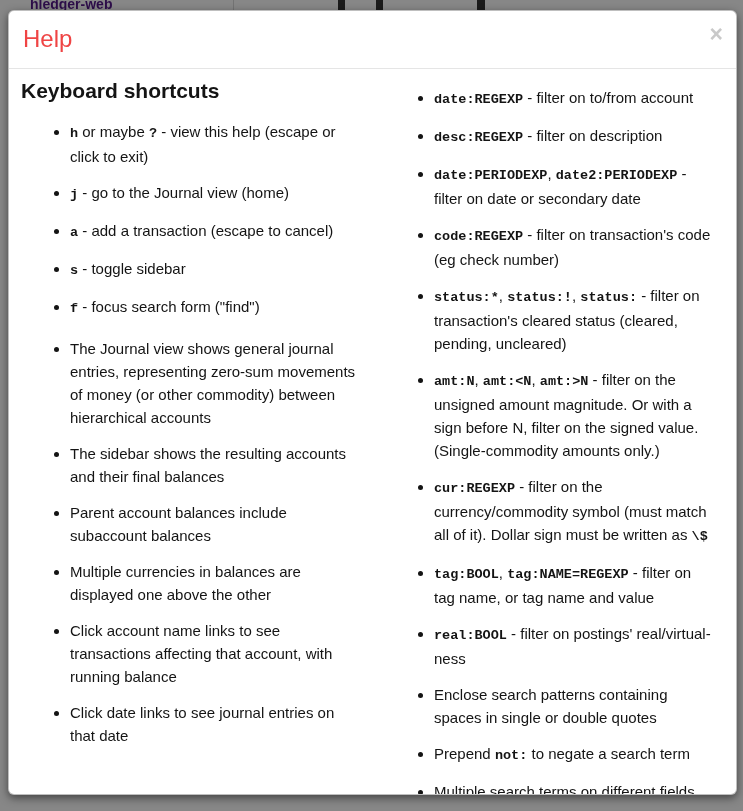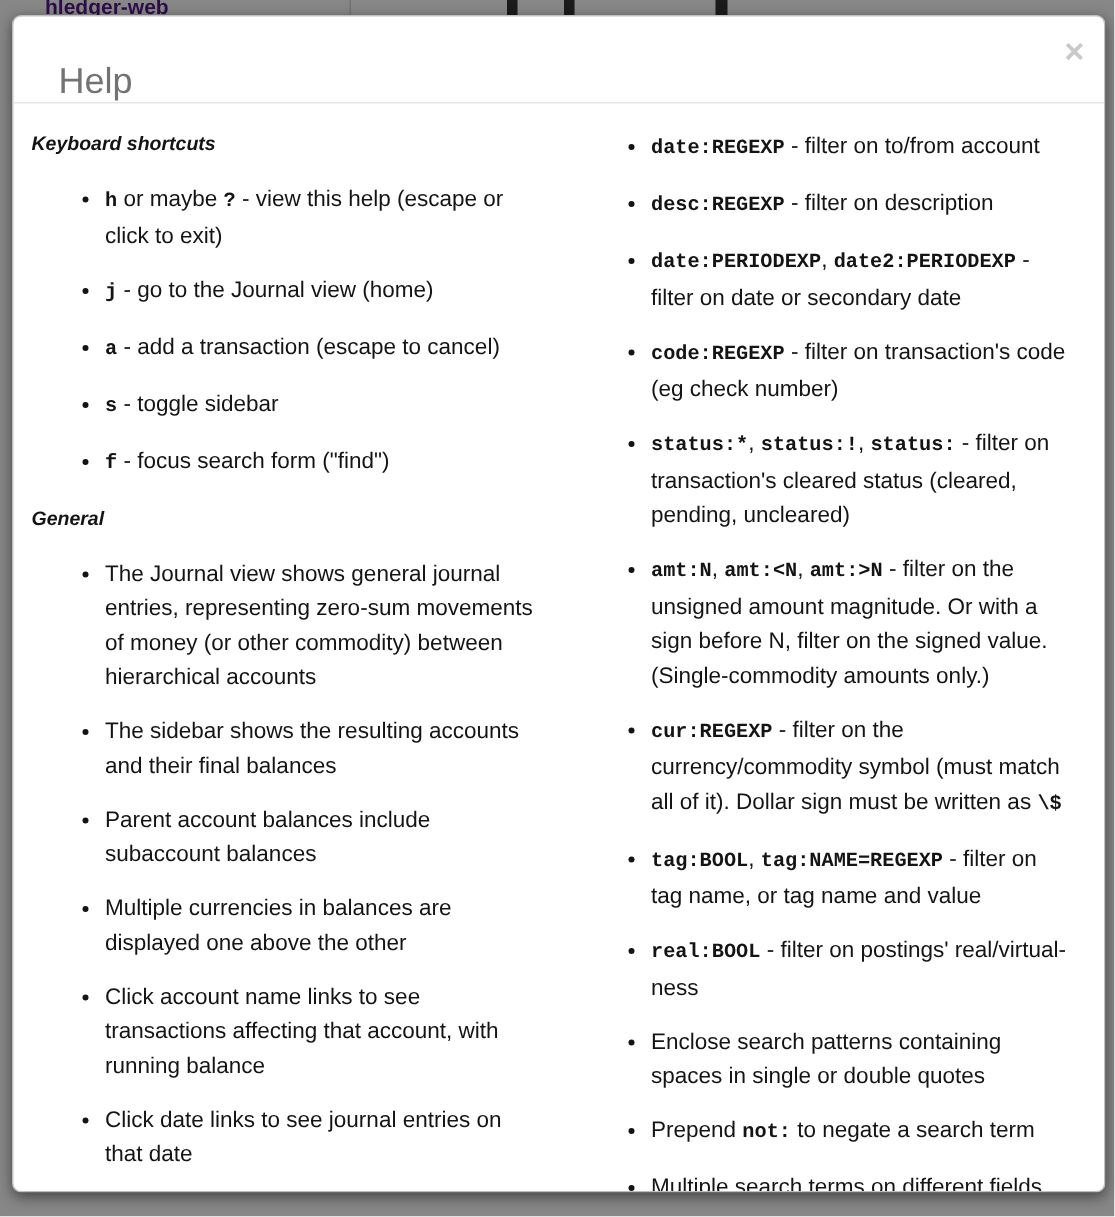--- a/index.html
+++ b/index.html
@@ -37,40 +37,39 @@
     border-radius: 6px;
     box-shadow: 0 3px 9px rgba(0,0,0,0.5);
     overflow: hidden;
   }
   .modal-header {
     position: relative; height: 58px;
     padding: 15px 14px 0 14px;
     border-bottom: 1px solid #e5e5e5;
   }
   .modal-title {
-    margin: 16px; font-size: 24px; font-weight: 500;
-    color: #737373; line-height: 1.1;
+    margin: 0; font-size: 24px; font-weight: 500;
+    color: #ef4444; line-height: 1.1;
   }
   .close-btn {
     position: absolute; right: 13px; top: 12px;
     border: none; background: none; padding: 0;
     font-size: 23px; font-weight: bold; line-height: 1;
     color: #c9c9c9; cursor: pointer;
     font-family: "Liberation Sans", sans-serif;
   }
 
   .modal-body { display: flex; padding: 0 10px 0 12px; color: #141414; }
   .col-left  { width: 348px; flex: none; }
   .col-right { flex: 1; padding-left: 24px; }
 
   .section-heading {
-    margin: 20px 0 0 0;
-    font-size: 13px; font-weight: bold; line-height: 1.15;
+    margin: 10px 0 0 0;
+    font-size: 21px; font-weight: bold; line-height: 1.15;
     color: #141414;
-    font-style: italic;
   }
   .section-heading.mid { margin-top: 18px; }
 
   ul.help-list {
     margin: 17px 0 0 0;
     padding: 0 0 0 36px;
     font-size: 15px; line-height: 23px;
     list-style-type: disc;
   }
   .col-right ul.help-list { padding-left: 28px; }
@@ -103,21 +102,20 @@
   <div class="modal-body">
     <div class="col-left">
       <h4 class="section-heading">Keyboard shortcuts</h4>
       <ul class="help-list">
           <li><code class="code-span">h</code> or maybe <code class="code-span">?</code> - view this help (escape or click to exit)</li>
           <li><code class="code-span">j</code> - go to the Journal view (home)</li>
           <li><code class="code-span">a</code> - add a transaction (escape to cancel)</li>
           <li><code class="code-span">s</code> - toggle sidebar</li>
           <li><code class="code-span">f</code> - focus search form ("find")</li>
         </ul>
-      <h4 class="section-heading mid">General</h4>
       <ul class="help-list">
           <li>The Journal view shows general journal entries, representing zero-sum movements of money (or other commodity) between hierarchical accounts</li>
           <li>The sidebar shows the resulting accounts and their final balances</li>
           <li>Parent account balances include subaccount balances</li>
           <li>Multiple currencies in balances are displayed one above the other</li>
           <li>Click account name links to see transactions affecting that account, with running balance</li>
           <li>Click date links to see journal entries on that date</li>
         </ul>
     </div>
     <div class="col-right">

